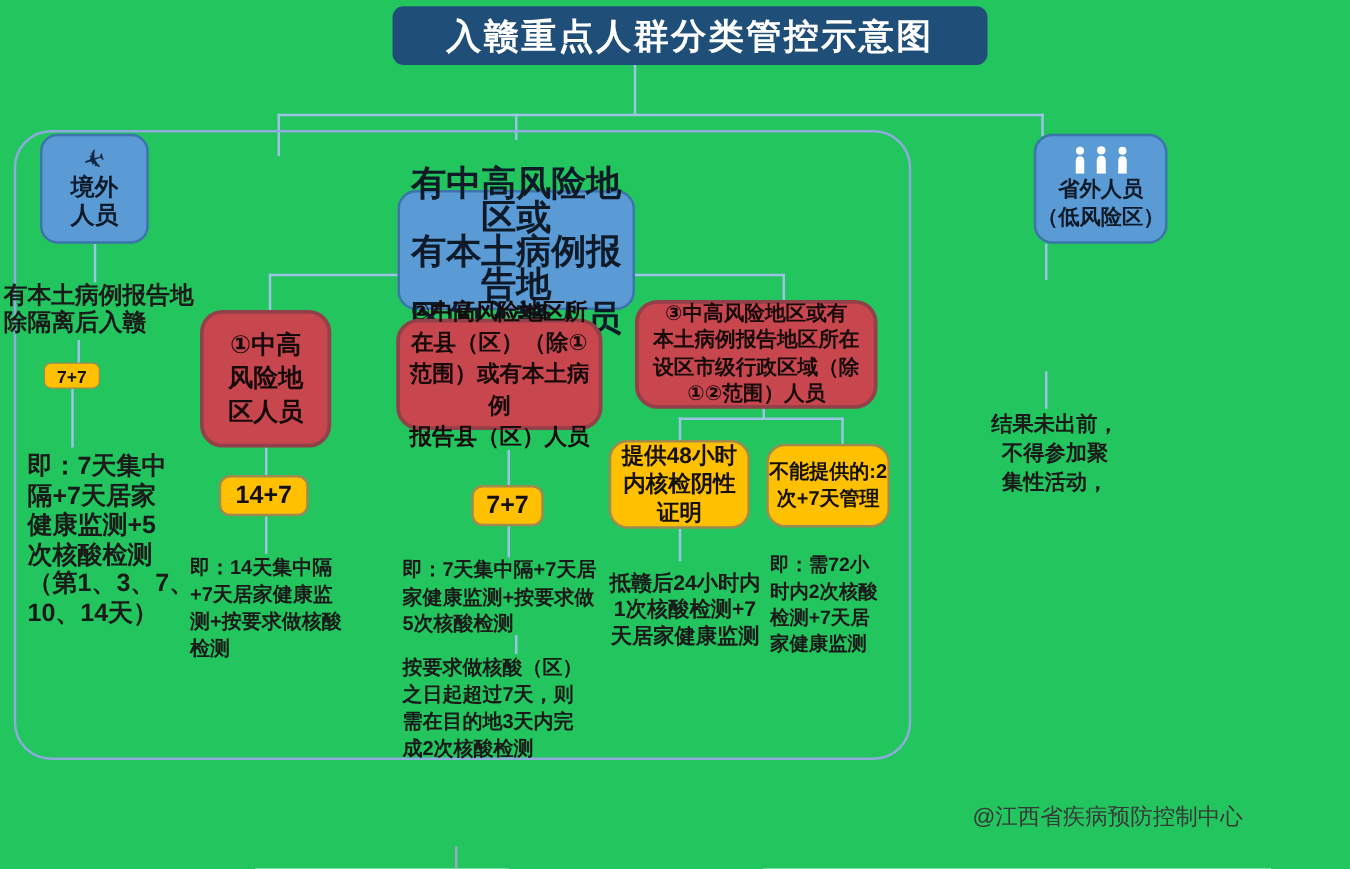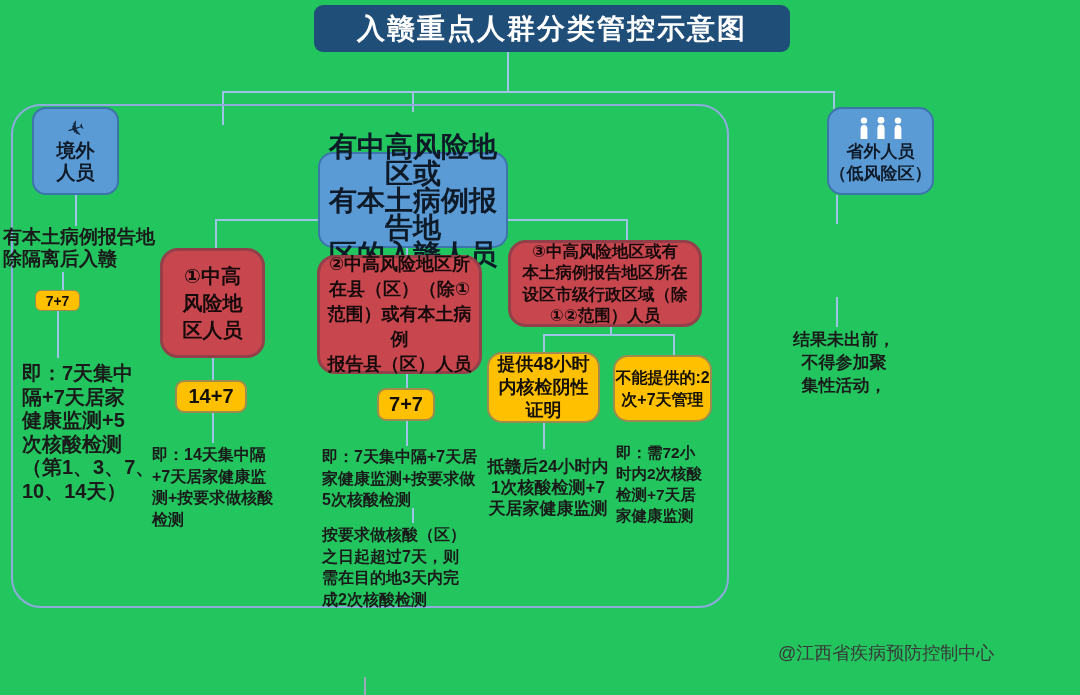--- a/index.html
+++ b/index.html
@@ -93,21 +93,21 @@
 
   <div class="box box-red" style="left:160px;top:248px;width:105px;height:110px;border-radius:18px;font-size:20px;line-height:27px;text-align:center;">①中高
 风险地
 区人员</div>
   <div class="box box-yellow" style="left:175px;top:380px;width:72px;height:33px;border-radius:9px;font-size:20px;">14+7</div>
   <div class="note" style="left:152px;top:444px;width:150px;font-size:16px;line-height:21.5px;">即：14天集中隔
 +7天居家健康监
 测+按要求做核酸
 检测</div>
 
-  <div class="box box-red" style="left:317px;top:255px;width:165px;height:119px;border-radius:18px;font-size:18px;line-height:25px;">②中高风险地区所
+  <div class="box box-red" style="left:317px;top:255px;width:165px;height:89px;border-radius:18px;font-size:18px;line-height:25px;">②中高风险地区所
 在县（区）（除①
 范围）或有本土病例
 报告县（区）人员</div>
   <div class="box box-yellow" style="left:377px;top:388px;width:58px;height:33px;border-radius:9px;font-size:20px;">7+7</div>
   <div class="note" style="left:322px;top:446px;width:170px;font-size:16px;line-height:21.5px;">即：7天集中隔+7天居
 家健康监测+按要求做
 5次核酸检测</div>
   <div class="note" style="left:322px;top:524px;width:170px;font-size:16px;line-height:21.5px;">按要求做核酸（区）
 之日起超过7天，则
 需在目的地3天内完

